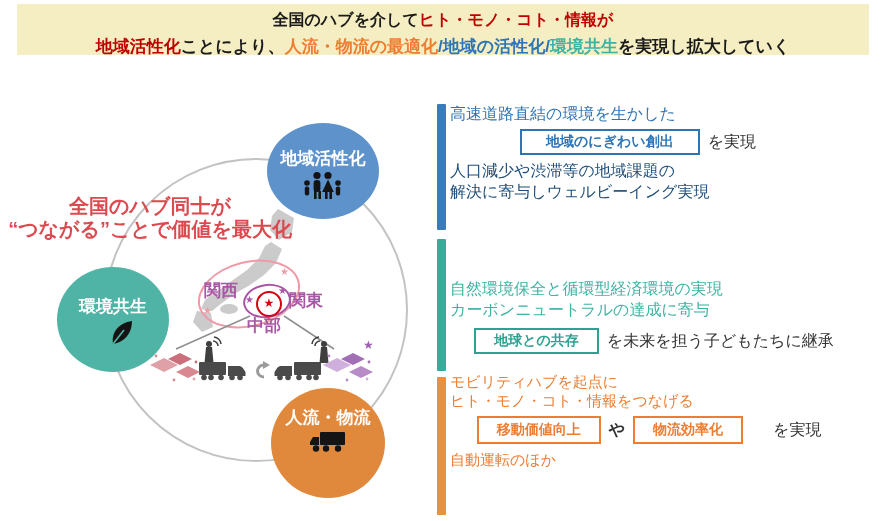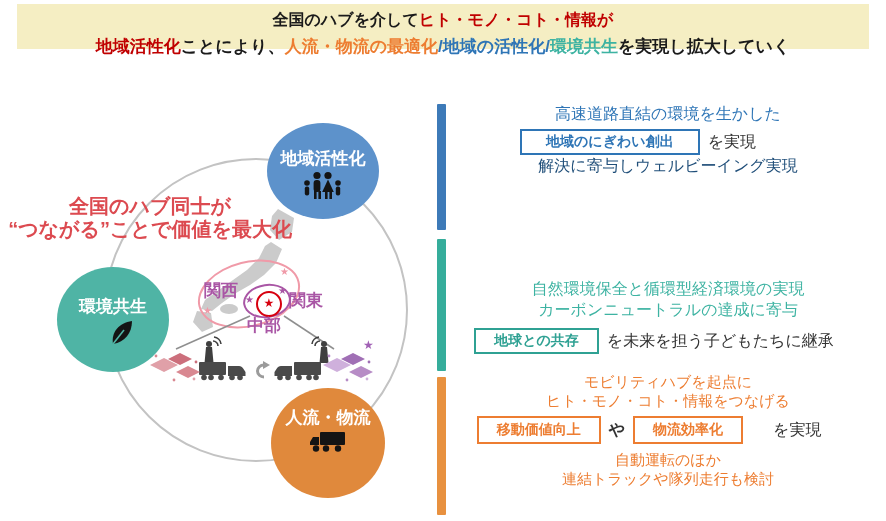--- a/index.html
+++ b/index.html
@@ -3,21 +3,21 @@
 <meta charset="utf-8">
 <style>
   html,body{margin:0;padding:0;background:#fff;}
   #stage{
     position:relative;width:886px;height:521px;overflow:hidden;background:#fff;
     font-family:"Liberation Sans","DejaVu Sans",sans-serif;
   }
   .abs{position:absolute;}
   
   .banner{
-    left:17px;top:4px;width:852px;height:45px;background:#F5EEC3;
+    left:17px;top:4px;width:852px;height:51px;background:#F5EEC3;
     text-align:center;font-weight:bold;line-height:27px;
   }
   .banner .ln1{font-size:16px;margin-top:2px;}
   .banner .ln2{font-size:17px;}
   .t-black{color:#1a1a1a;} .t-darkred{color:#C00000;} .t-orange{color:#ED7D31;}
   .t-blue{color:#2E75B6;} .t-teal{color:#3DB3A2;} .t-navy{color:#1F4E79;}
   
   .outer-circle{left:104px;top:158px;width:300px;height:300px;border:2px solid #C3C3C3;border-radius:50%;}
   .headline{left:5px;top:195px;width:290px;text-align:center;color:#DC4A50;font-weight:bold;font-size:20px;line-height:23px;}
   .bubble{border-radius:50%;color:#fff;font-weight:bold;text-align:center;}
@@ -30,21 +30,21 @@
   .el-large{left:197px;top:261px;width:100px;height:62px;border:2px solid #F09AA8;transform:rotate(-14deg);}
   .el-small{left:243px;top:284px;width:44px;height:30px;border:2px solid #A956A5;transform:rotate(-8deg);}
   .target{left:256px;top:291px;width:22px;height:22px;border:2.5px solid #D7000F;border-radius:50%;
           text-align:center;line-height:21px;font-size:12px;color:#D7000F;background:rgba(255,255,255,.6);}
   .star{line-height:1;}
   
   .bar{left:437px;width:9px;border-radius:1px;}
   .bar1{top:104px;height:126px;background:#3D7AB8;}
   .bar2{top:239px;height:132px;background:#35AD9B;}
   .bar3{top:377px;height:138px;background:#E8913F;}
-  .sect{left:450px;width:436px;text-align:center;}
+  .sect{left:450px;width:436px;}
   .sect .ln{font-size:16px;line-height:21px;}
   .sect3 .ln{font-size:15px;line-height:19px;}
   .boxrow{display:flex;align-items:center;justify-content:center;gap:8px;}
   .hbox{border:2px solid;padding:2px 24px;font-size:14px;font-weight:bold;background:#fff;white-space:nowrap;}
   .hbox.b-blue{border-color:#2E75B6;color:#2E75B6;}
   .hbox.b-teal{border-color:#2FA193;color:#2FA193;padding:2px 18px;}
   .hbox.b-orange{border-color:#ED7D31;color:#ED7D31;padding:3px 18px;}
   .suffix{font-size:16px;color:#333;white-space:nowrap;}
 </style>
 </head>
@@ -202,20 +202,21 @@
   <div class="abs bar bar1"></div>
   <div class="abs bar bar2"></div>
   <div class="abs bar bar3"></div>
 
   <div class="abs sect" style="top:103px;">
     <div class="ln t-blue">高速道路直結の環境を生かした</div>
     <div class="boxrow" style="margin-top:5px;transform:translateX(-30px);">
       <span class="hbox b-blue">地域のにぎわい創出</span>
       <span class="suffix">を実現</span>
     </div>
+    <div class="ln t-navy" style="margin-top:5px;">人口減少や渋滞等の地域課題の</div>
     <div class="ln t-navy">解決に寄与しウェルビーイング実現</div>
   </div>
 
   <div class="abs sect" style="top:278px;">
     <div class="ln t-teal">自然環境保全と循環型経済環境の実現</div>
     <div class="ln t-teal">カーボンニュートラルの達成に寄与</div>
     <div class="boxrow" style="margin-top:8px;transform:translateX(-14px);">
       <span class="hbox b-teal">地球との共存</span>
       <span class="suffix">を未来を担う子どもたちに継承</span>
     </div>
@@ -224,16 +225,15 @@
   <div class="abs sect sect3" style="top:372px;">
     <div class="ln t-orange">モビリティハブを起点に</div>
     <div class="ln t-orange">ヒト・モノ・コト・情報をつなげる</div>
     <div class="boxrow" style="margin-top:6px;transform:translateX(-19px);">
       <span class="hbox b-orange">移動価値向上</span>
       <span class="suffix" style="font-weight:bold;">や</span>
       <span class="hbox b-orange">物流効率化</span>
       <span class="suffix" style="margin-left:22px;">を実現</span>
     </div>
     <div class="ln t-orange" style="margin-top:6px;">自動運転のほか</div>
-    <div class="ln t-orange">連結トラックや隊列走行も検討</div>
   </div>
 
 </div>
 
 </body></html>

